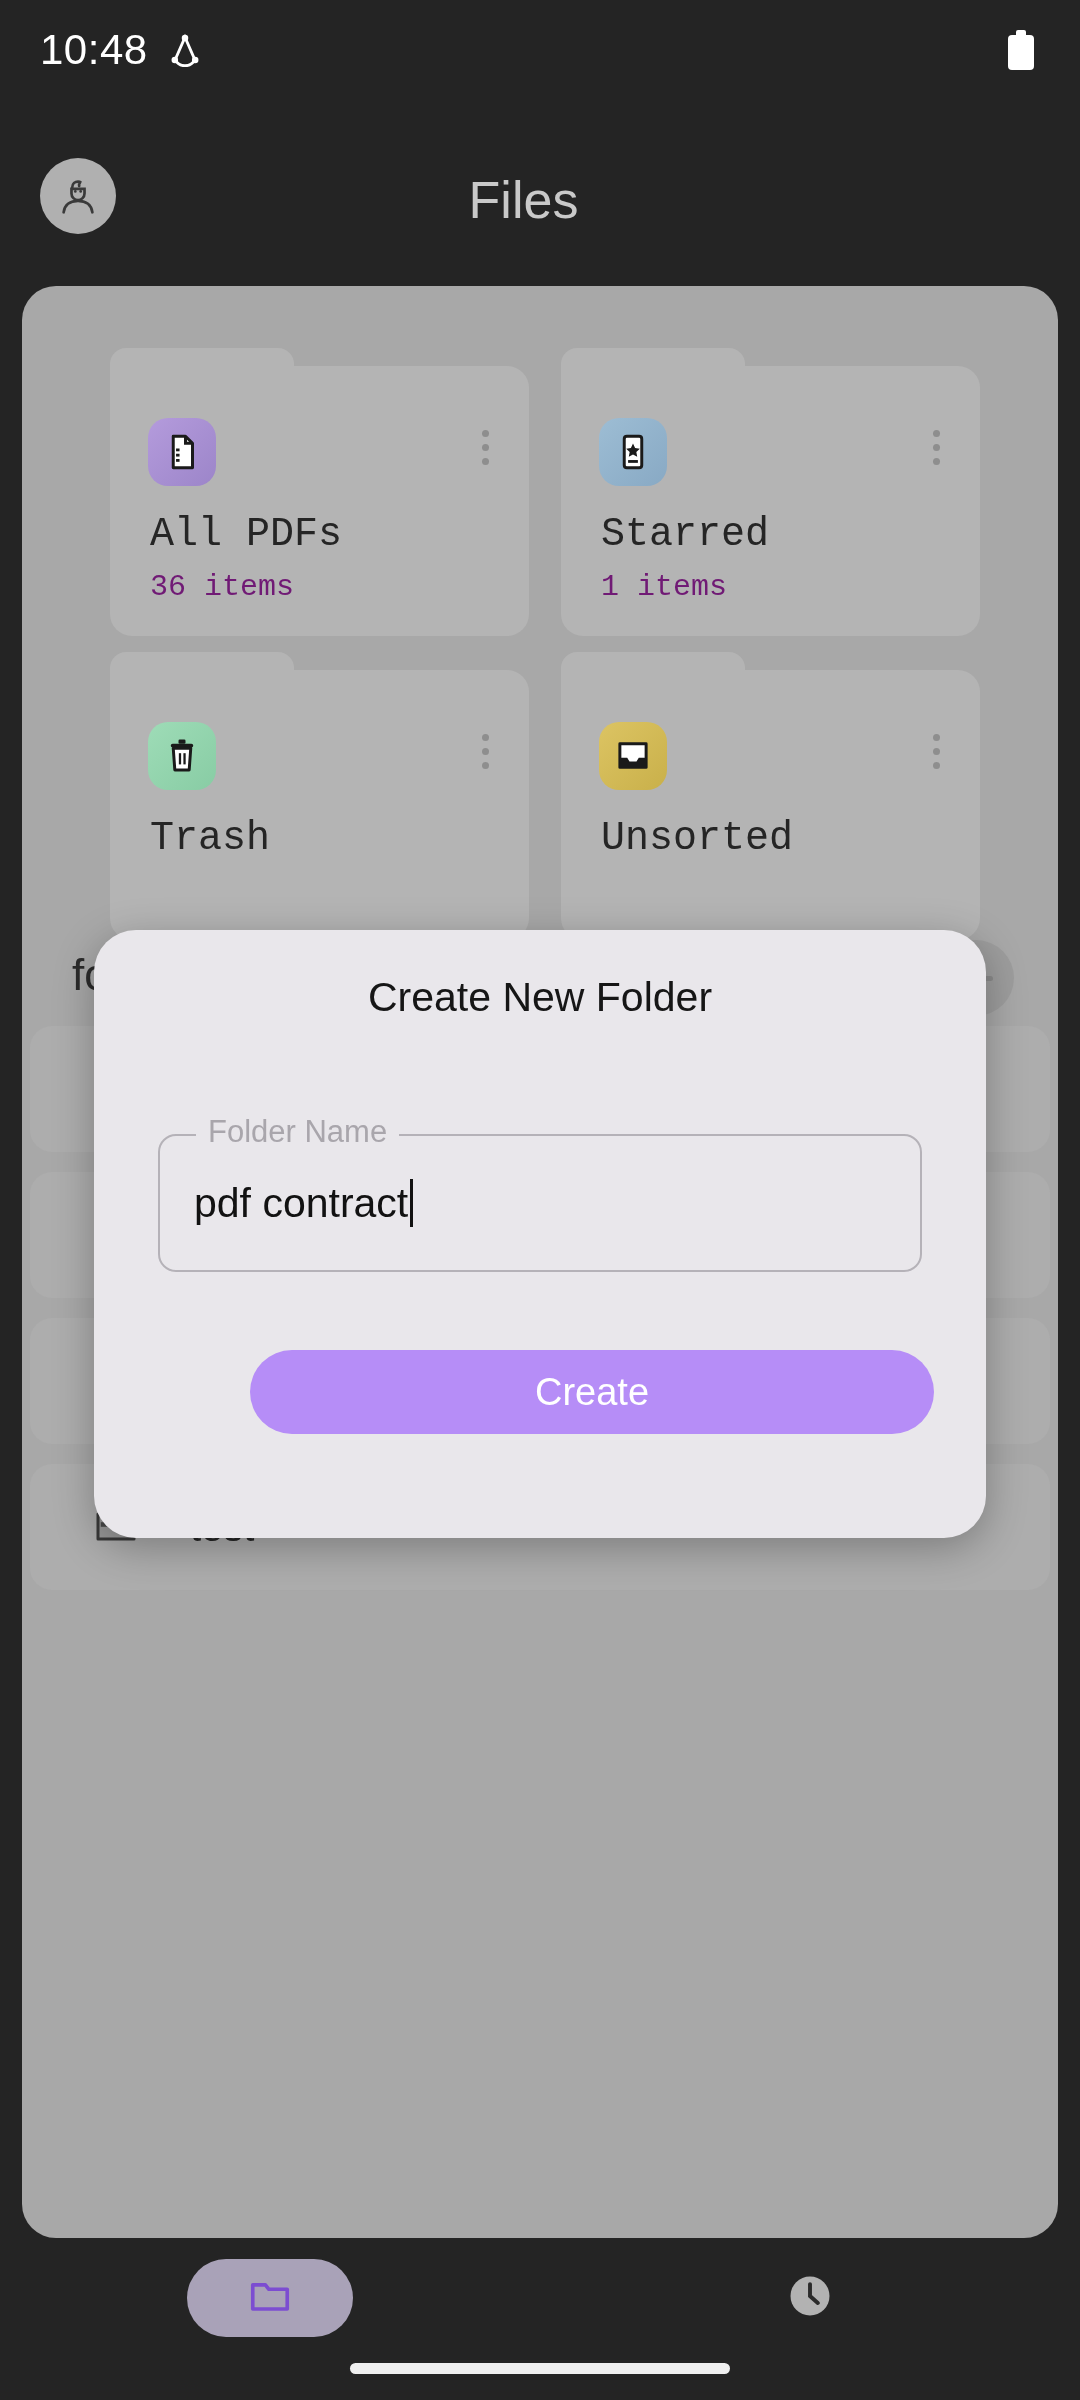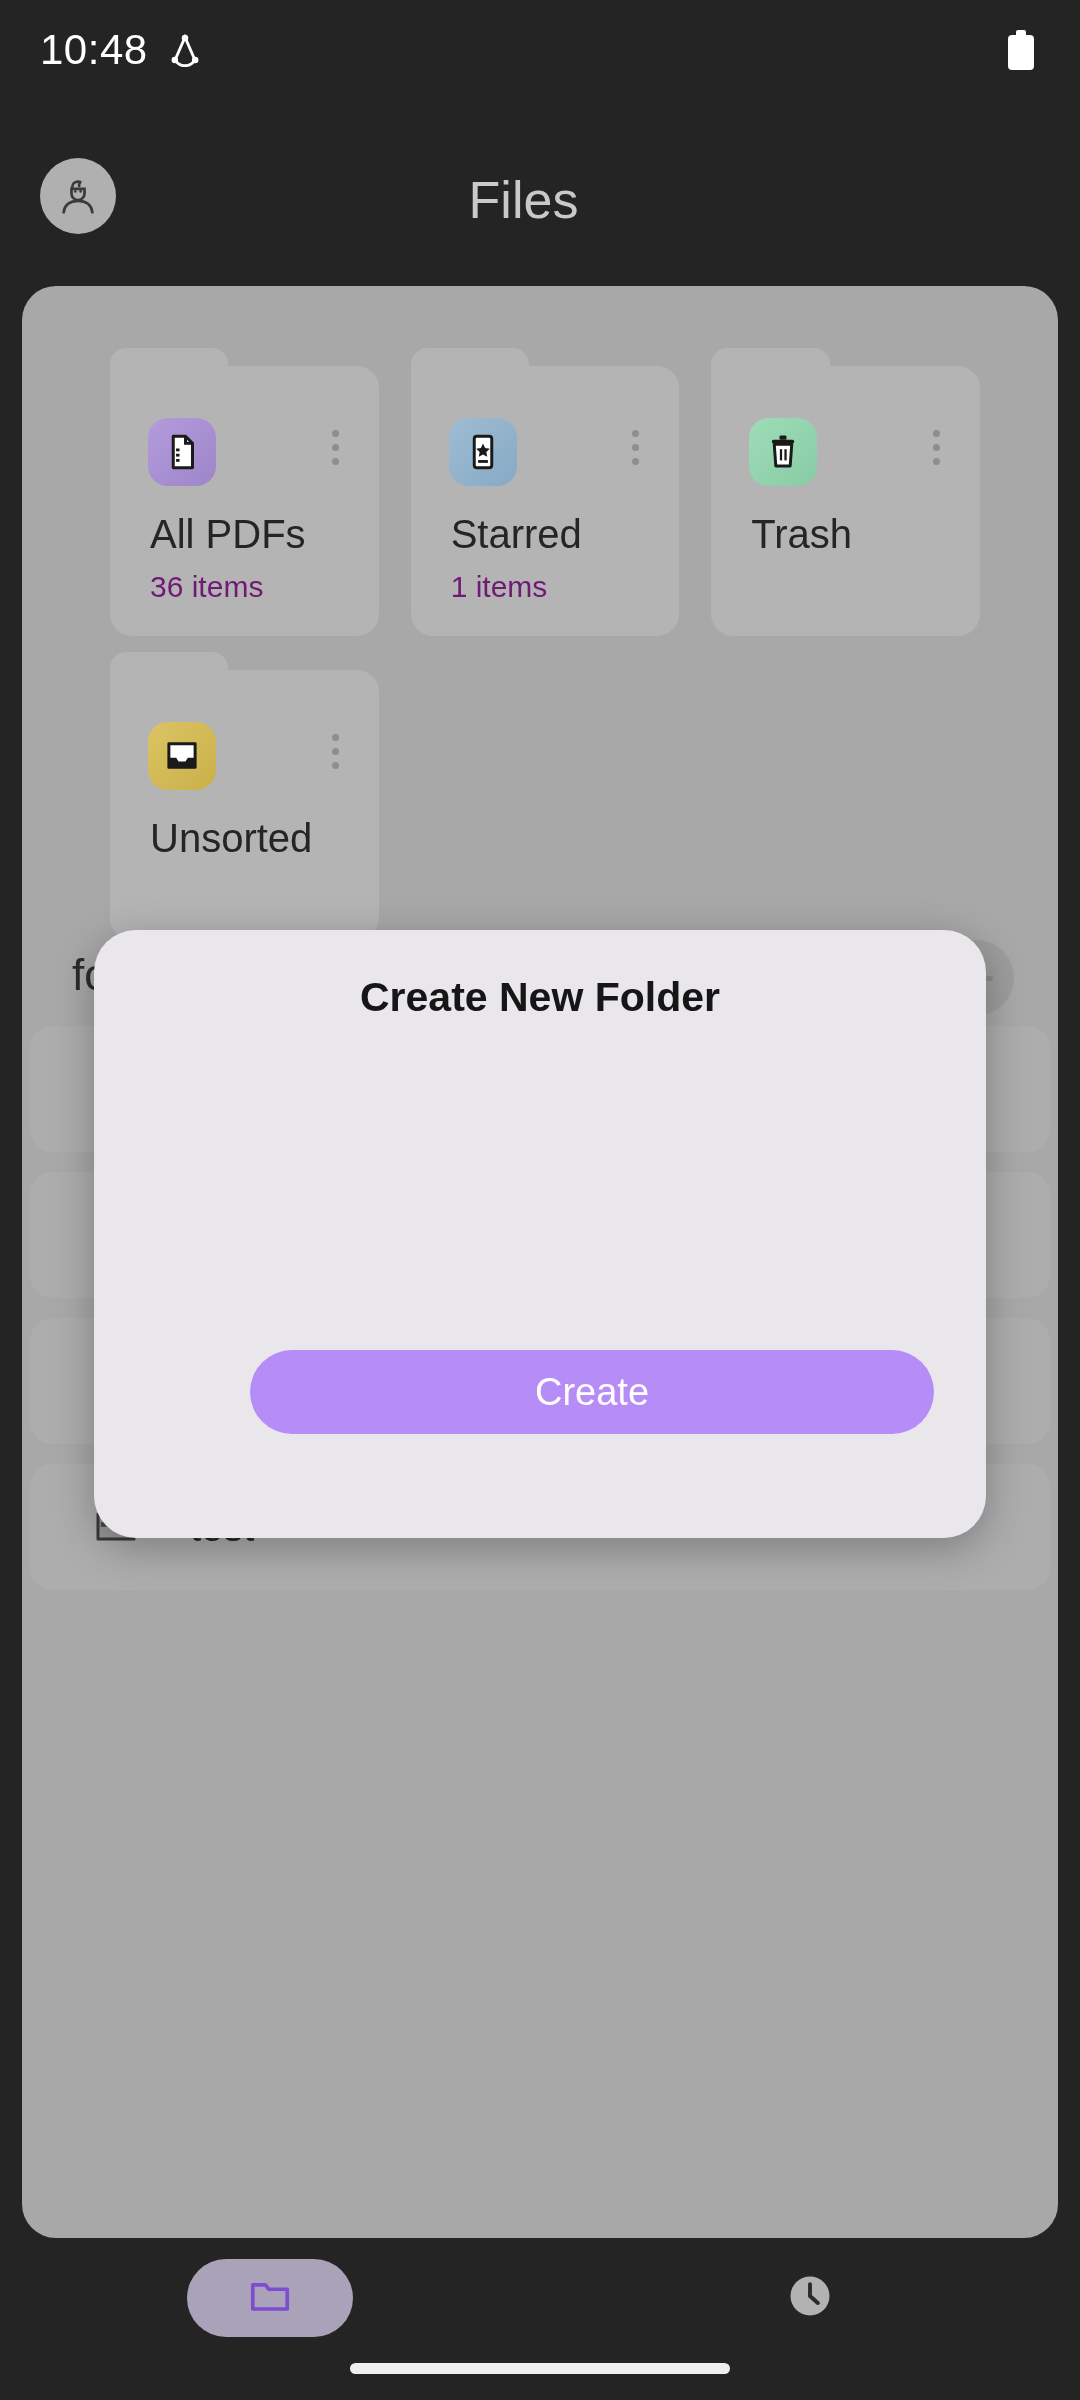--- a/index.html
+++ b/index.html
@@ -48,21 +48,21 @@
   
   #content-sheet {
     position:absolute; left:22px; top:286px; width:1036px; height:1952px;
     background:#A8A8A8; border-radius:34px; overflow:hidden;
   }
 
   
   #folder-grid {
     position:absolute; left:88px; top:80px;
     width:870px;
-    display:grid; grid-template-columns:1fr 1fr 1fr; gap:34px 32px;
+    display:grid; grid-template-columns:1fr 1fr; gap:34px 32px;font-family:Liberation Mono, monospace;
   }
   .folder-card {
     position:relative; height:270px;
     background:#B4B4B4; border-radius:22px;
   }
   .folder-card::before {
     content:""; position:absolute; left:0; top:-18px;
     width:44%; height:40px; background:#B4B4B4;
     border-radius:16px 16px 0 0;
   }
@@ -131,21 +131,21 @@
   #dialog-scrim {
     position:absolute; inset:0; background:transparent;
   }
   #dialog {
     position:absolute; left:94px; top:930px; width:892px; height:608px;
     background:#E9E7EB; border-radius:42px;
     box-shadow:0 10px 40px rgba(0,0,0,.28);
   }
   #dialog-title {
     position:absolute; left:0; top:44px; width:892px;
-    text-align:center; font-size:41px; font-weight:bold; color:#161616;
+    text-align:center; font-size:41px; font-weight:normal; color:#161616;
   }
   #field-wrap {
     position:absolute; left:64px; top:204px; width:764px; height:138px;
   }
   #field-outline {
     position:absolute; inset:0;
     border:2px solid #B5B2B8; border-radius:18px;
   }
   #field-legend {
     position:absolute; left:38px; top:-20px;
@@ -320,20 +320,28 @@
       </span>
       <span class="row-label">test</span>
     </div>
   </div>
 </div>
 
 <div id="dialog-scrim">
   <div id="dialog">
     <div id="dialog-title">Create New Folder</div>
 
+    <div id="field-wrap">
+      <div id="field-outline"></div>
+      <div id="field-legend">Folder Name</div>
+      <div id="field-value">
+        <span placeholder="Folder Name">pdf contract</span>
+          <span id="caret"></span>
+      </div>
+    </div>
 
     <button id="create-button">Create</button>
   </div>
 </div>
 
 <div id="bottom-nav">
   <div class="nav-item">
     <div id="nav-files-pill">
       <span>
         <svg viewBox="0 0 24 24" width="46" height="46">

